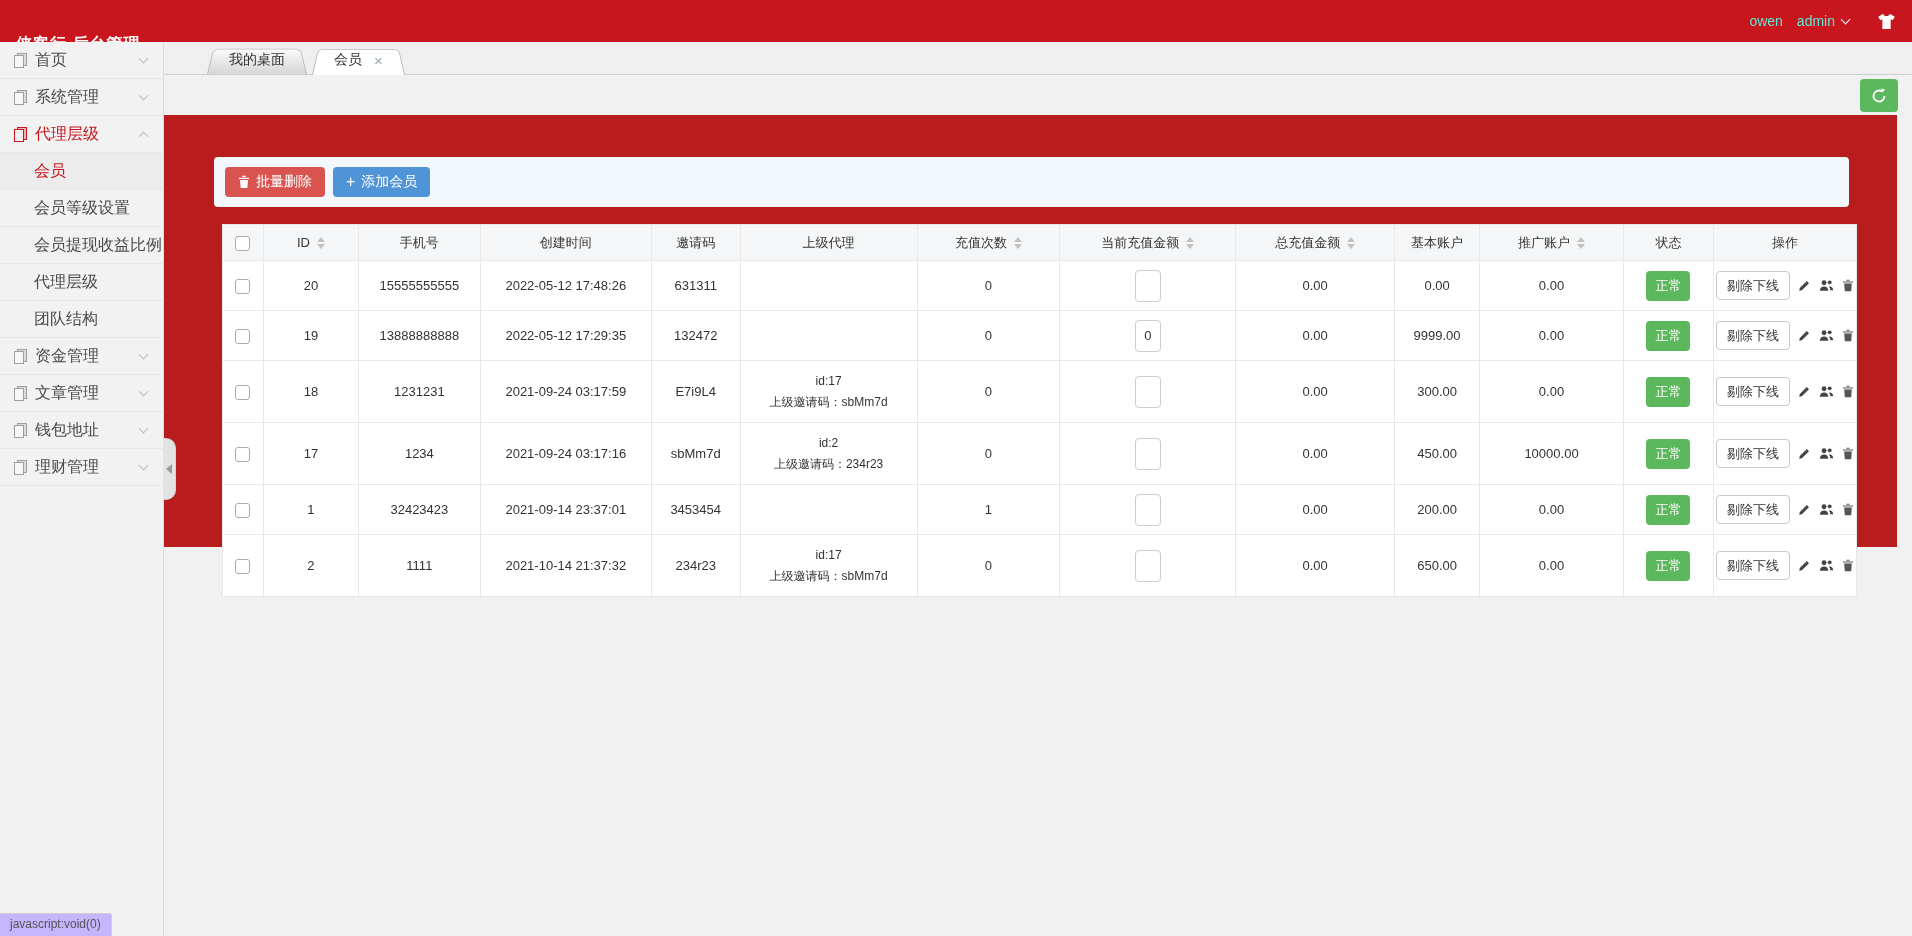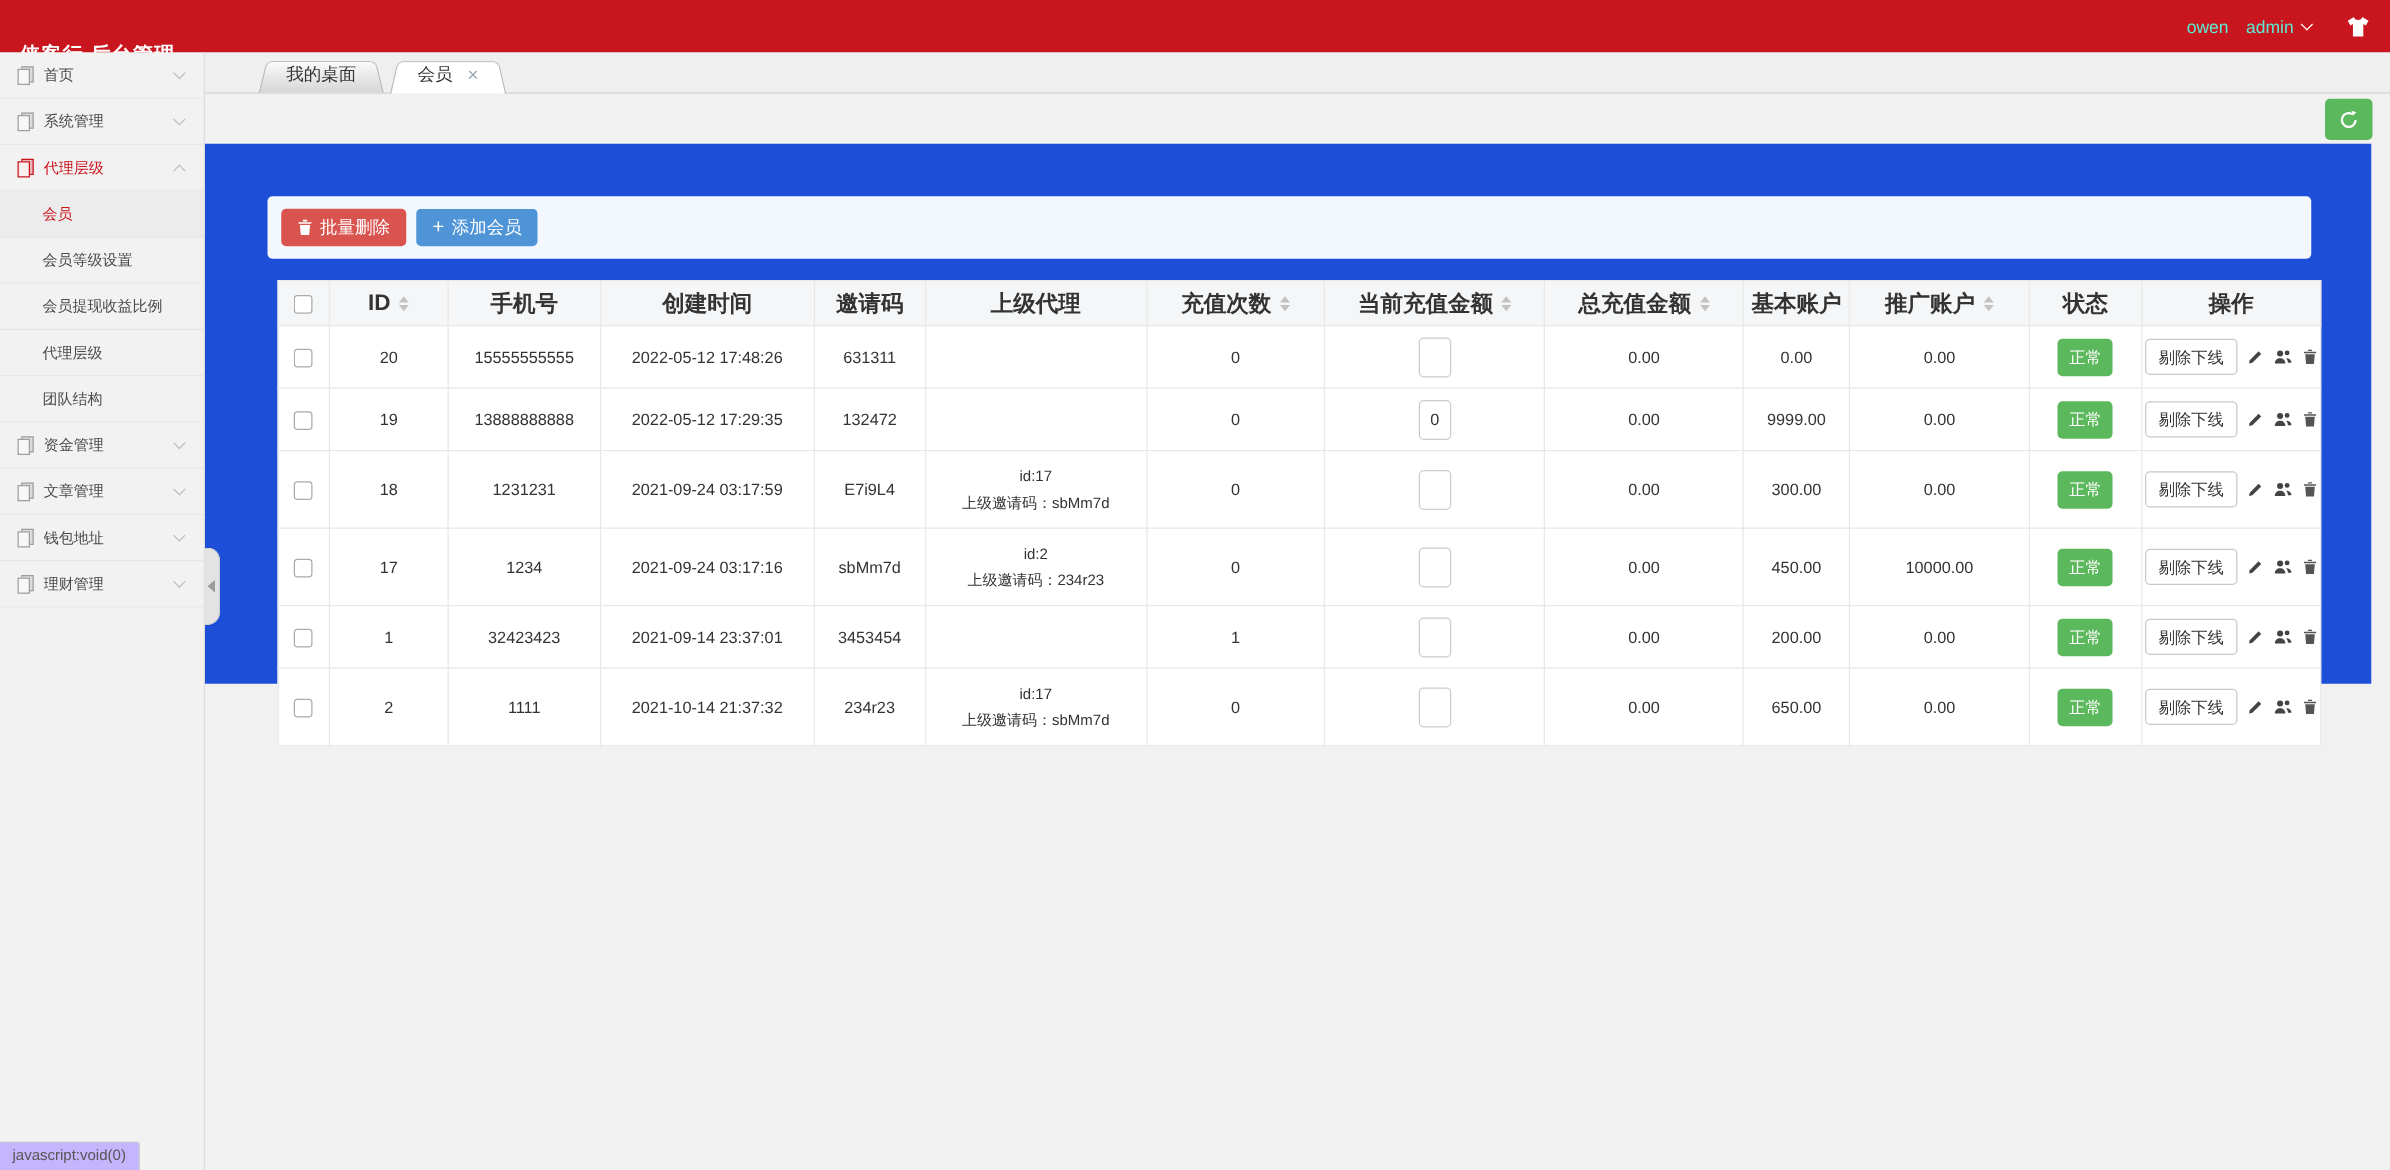--- a/index.html
+++ b/index.html
@@ -14,21 +14,21 @@
   .tb-user { margin-right:14px; cursor:pointer; }
   .tb-admin { display:flex; align-items:center; cursor:pointer; }
   .chev-w { width:7px; height:7px; border-right:1.5px solid #fff; border-bottom:1.5px solid #fff;
     transform:rotate(45deg); margin:-3px 0 0 7px; }
   .tb-skin { margin-left:28px; cursor:pointer; display:flex; align-items:center; }
 
   
   #sidebar { position:absolute; left:0; top:42px; width:164px; height:894px;
     background:#f2f2f2; border-right:1px solid #ddd; }
   .s-item { height:37px; display:flex; align-items:center; padding-left:14px;
-    border-bottom:1px solid #e7e7e7; font-size:12px; color:#4a4a4a; cursor:pointer; position:relative; }
+    border-bottom:1px solid #e7e7e7; font-size:16px; color:#4a4a4a; cursor:pointer; position:relative; }
   .s-item.sub { padding-left:34px; }
   .s-item .s-lbl { white-space:nowrap; }
   .s-item.group .s-lbl { margin-left:8px; }
   .s-item.active { color:#c9151e; }
   .s-item.sub.active { background:#ececec; }
   .chev { position:absolute; right:16px; width:7px; height:7px;
     border-right:1.4px solid #bdbdbd; border-bottom:1.4px solid #bdbdbd;
     transform:rotate(45deg); margin-top:-3px; }
   .chev.up { transform:rotate(-135deg); margin-top:5px; }
   .doc-icon { width:13px; height:15px; position:relative; flex:none; }
@@ -58,21 +58,21 @@
   .tab > span { position:relative; }
   .tab.active { height:30px; margin-bottom:-1px; z-index:2; }
   .tab.active::before { background:#fff; border-color:#b9b9b9; }
   .t-close { margin-left:12px; color:#9aa7b2; font-size:15px; line-height:1; }
 
   
   #content { position:absolute; left:164px; top:75px; right:0; bottom:0; background:#f1f1f1; }
   #refresh-btn { position:absolute; top:4px; right:14px; width:38px; height:33px;
     background:#5cb85c; border:none; border-radius:4px; cursor:pointer;
     display:flex; align-items:center; justify-content:center; }
-  #sheet { position:absolute; left:0; top:40px; width:1733px; height:432px; background:#1d4ed8; }
+  #sheet { position:absolute; left:0; top:40px; width:1733px; height:432px; background:#b91c1c; }
 
   .panel { margin:0 48px 0 50px; border-radius:4px; background:#f2f8fd;
     display:flex; align-items:center; padding-left:11px; }
   #toolbar-panel { margin-top:42px; height:50px; gap:8px; }
   .btn { border:none; border-radius:4px; height:30px; padding:0 13px; font-size:14px;
     color:#fff; cursor:pointer; display:inline-flex; align-items:center; gap:6px;
     font-family:inherit; }
   .btn-danger { background:#d9534f; }
   .btn-primary { background:#5094d8; }
 
@@ -84,21 +84,21 @@
   #inp-userid { width:200px; margin-right:13px; }
   #inp-invite { width:200px; margin-right:13px; }
   #inp-phone  { width:168px; margin-right:10px; }
   #btn-submit { width:57px; height:31px; justify-content:center; padding:0; }
 
   
   #table-wrap { margin:17px 40px 0 58px; }
   table { border-collapse:collapse; table-layout:fixed; background:#fff;
     font-size:13px; color:#333; }
   th, td { border:1px solid #e8e8e8; text-align:center; vertical-align:middle; }
-  th { background:#f5f6f7; height:36px; font-size:18px; font-weight:bold; color:#333; }
+  th { background:#f5f6f7; height:36px; font-size:13px; font-weight:normal; color:#333; }
   .h-wrap { display:flex; align-items:center; justify-content:center; gap:7px; }
   .sort { display:inline-flex; flex-direction:column; cursor:pointer; }
   .s-up { width:0; height:0; border-left:4px solid transparent; border-right:4px solid transparent;
     border-bottom:5px solid #c2c2c2; margin-bottom:2px; }
   .s-dn { width:0; height:0; border-left:4px solid transparent; border-right:4px solid transparent;
     border-top:5px solid #c2c2c2; }
   .cb { display:inline-block; width:15px; height:15px; border:1px solid #ababab;
     border-radius:3px; background:#fff; vertical-align:middle; cursor:pointer; }
   .parent-cell { font-size:12px; line-height:1.7; }
   .amt { width:26px; height:32px; border:1px solid #ccc; border-radius:4px;

